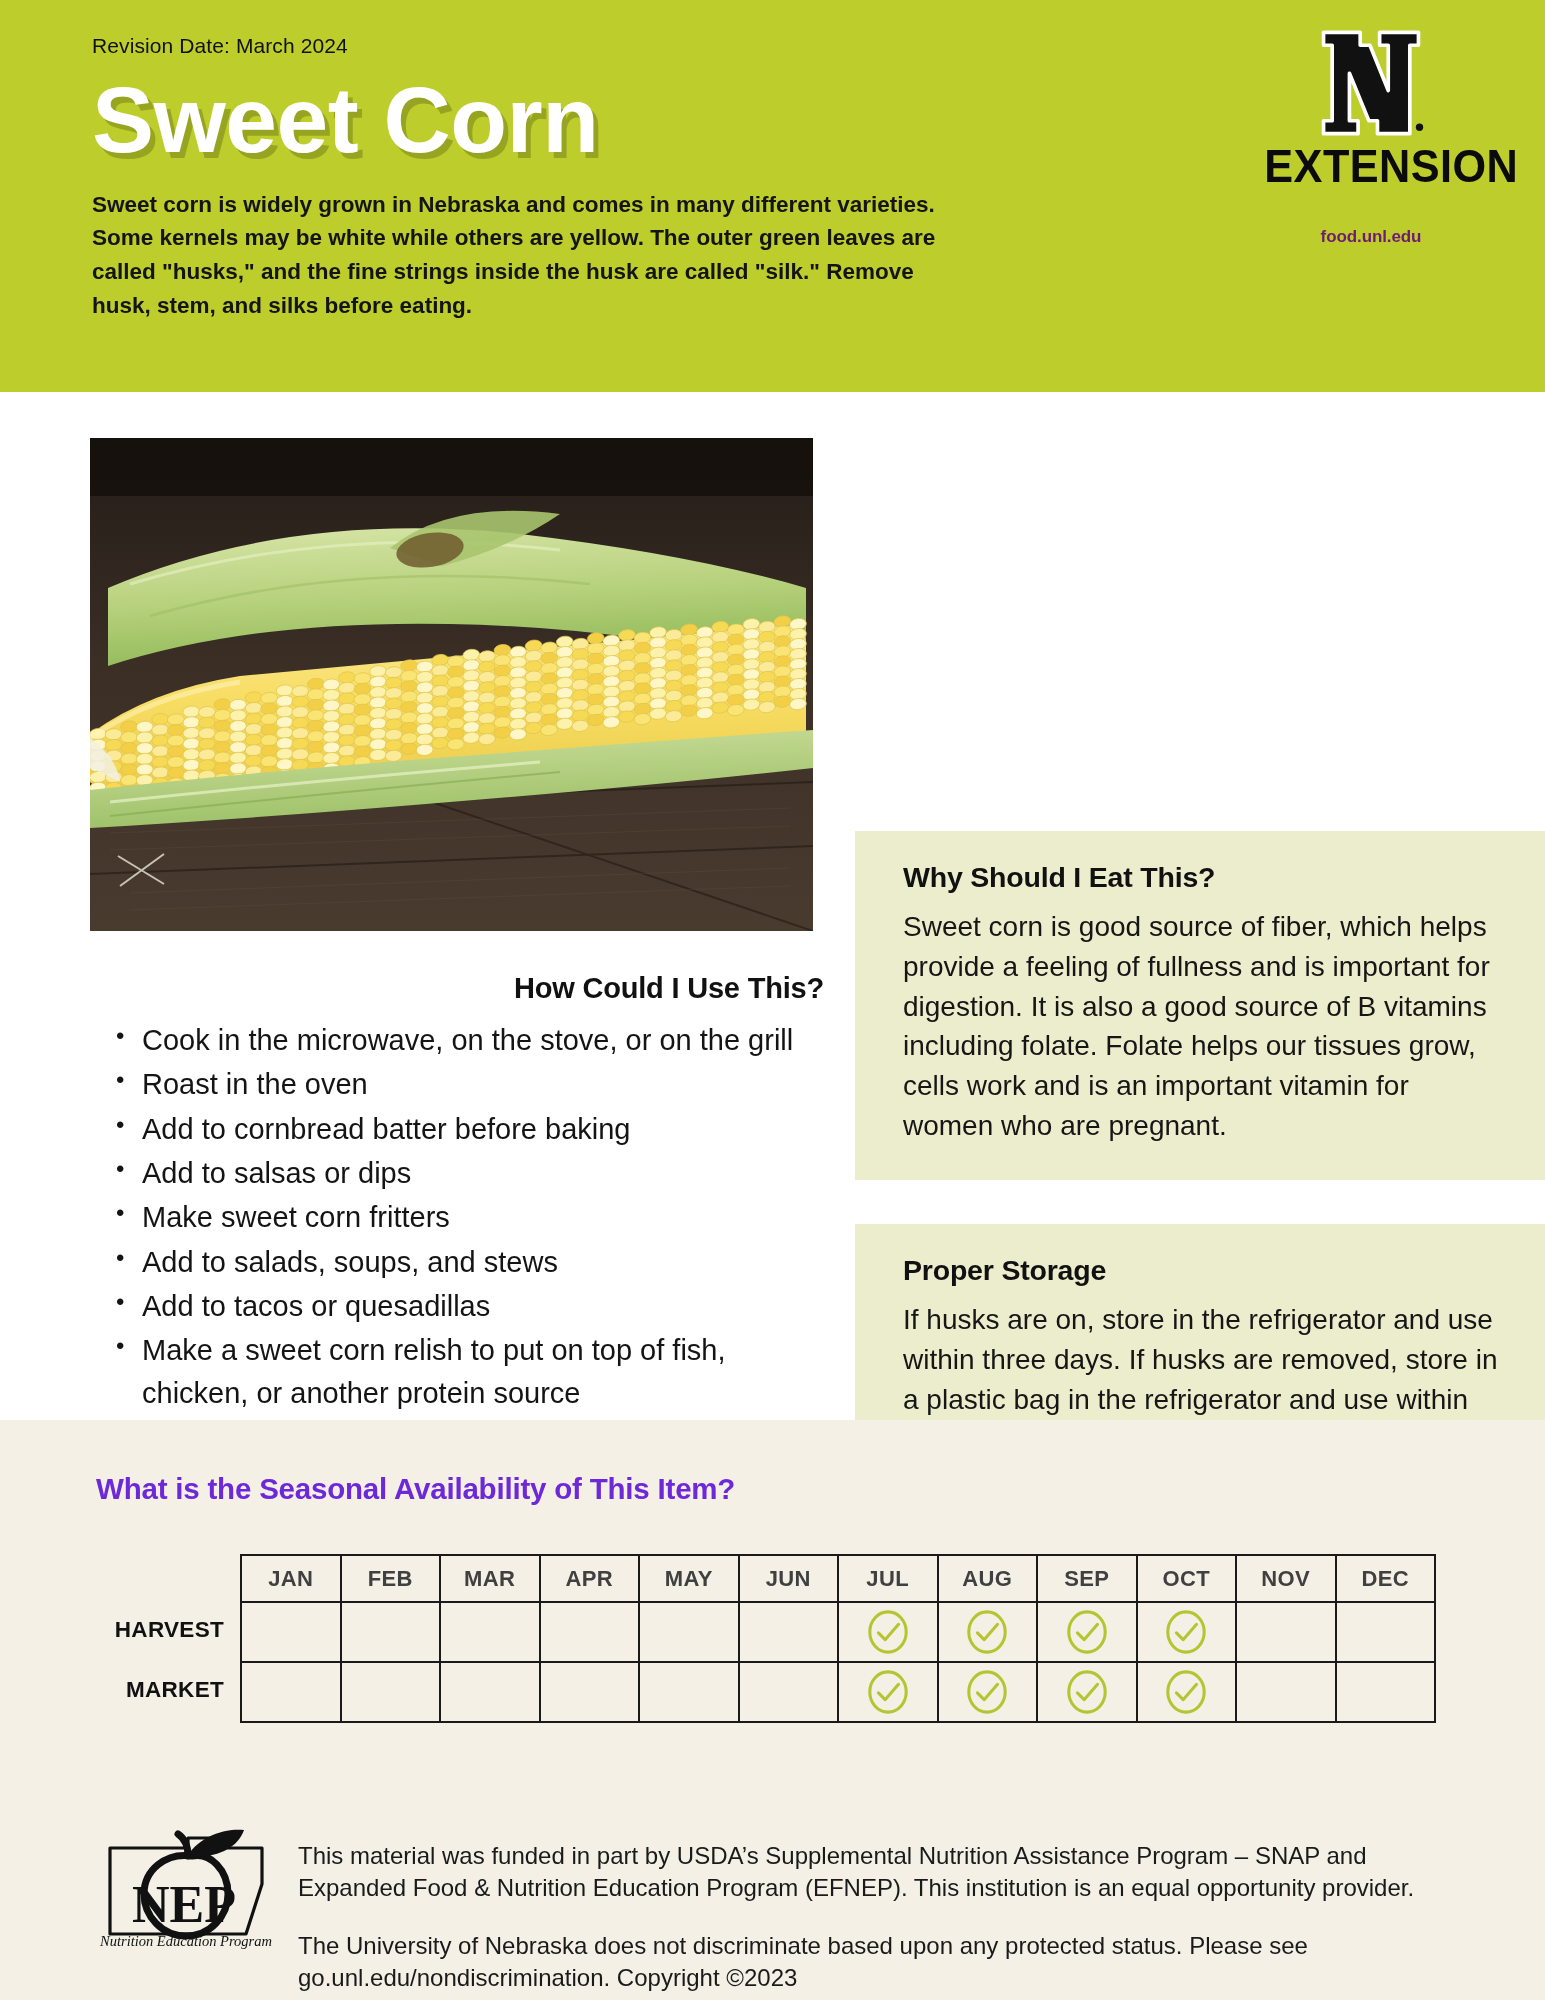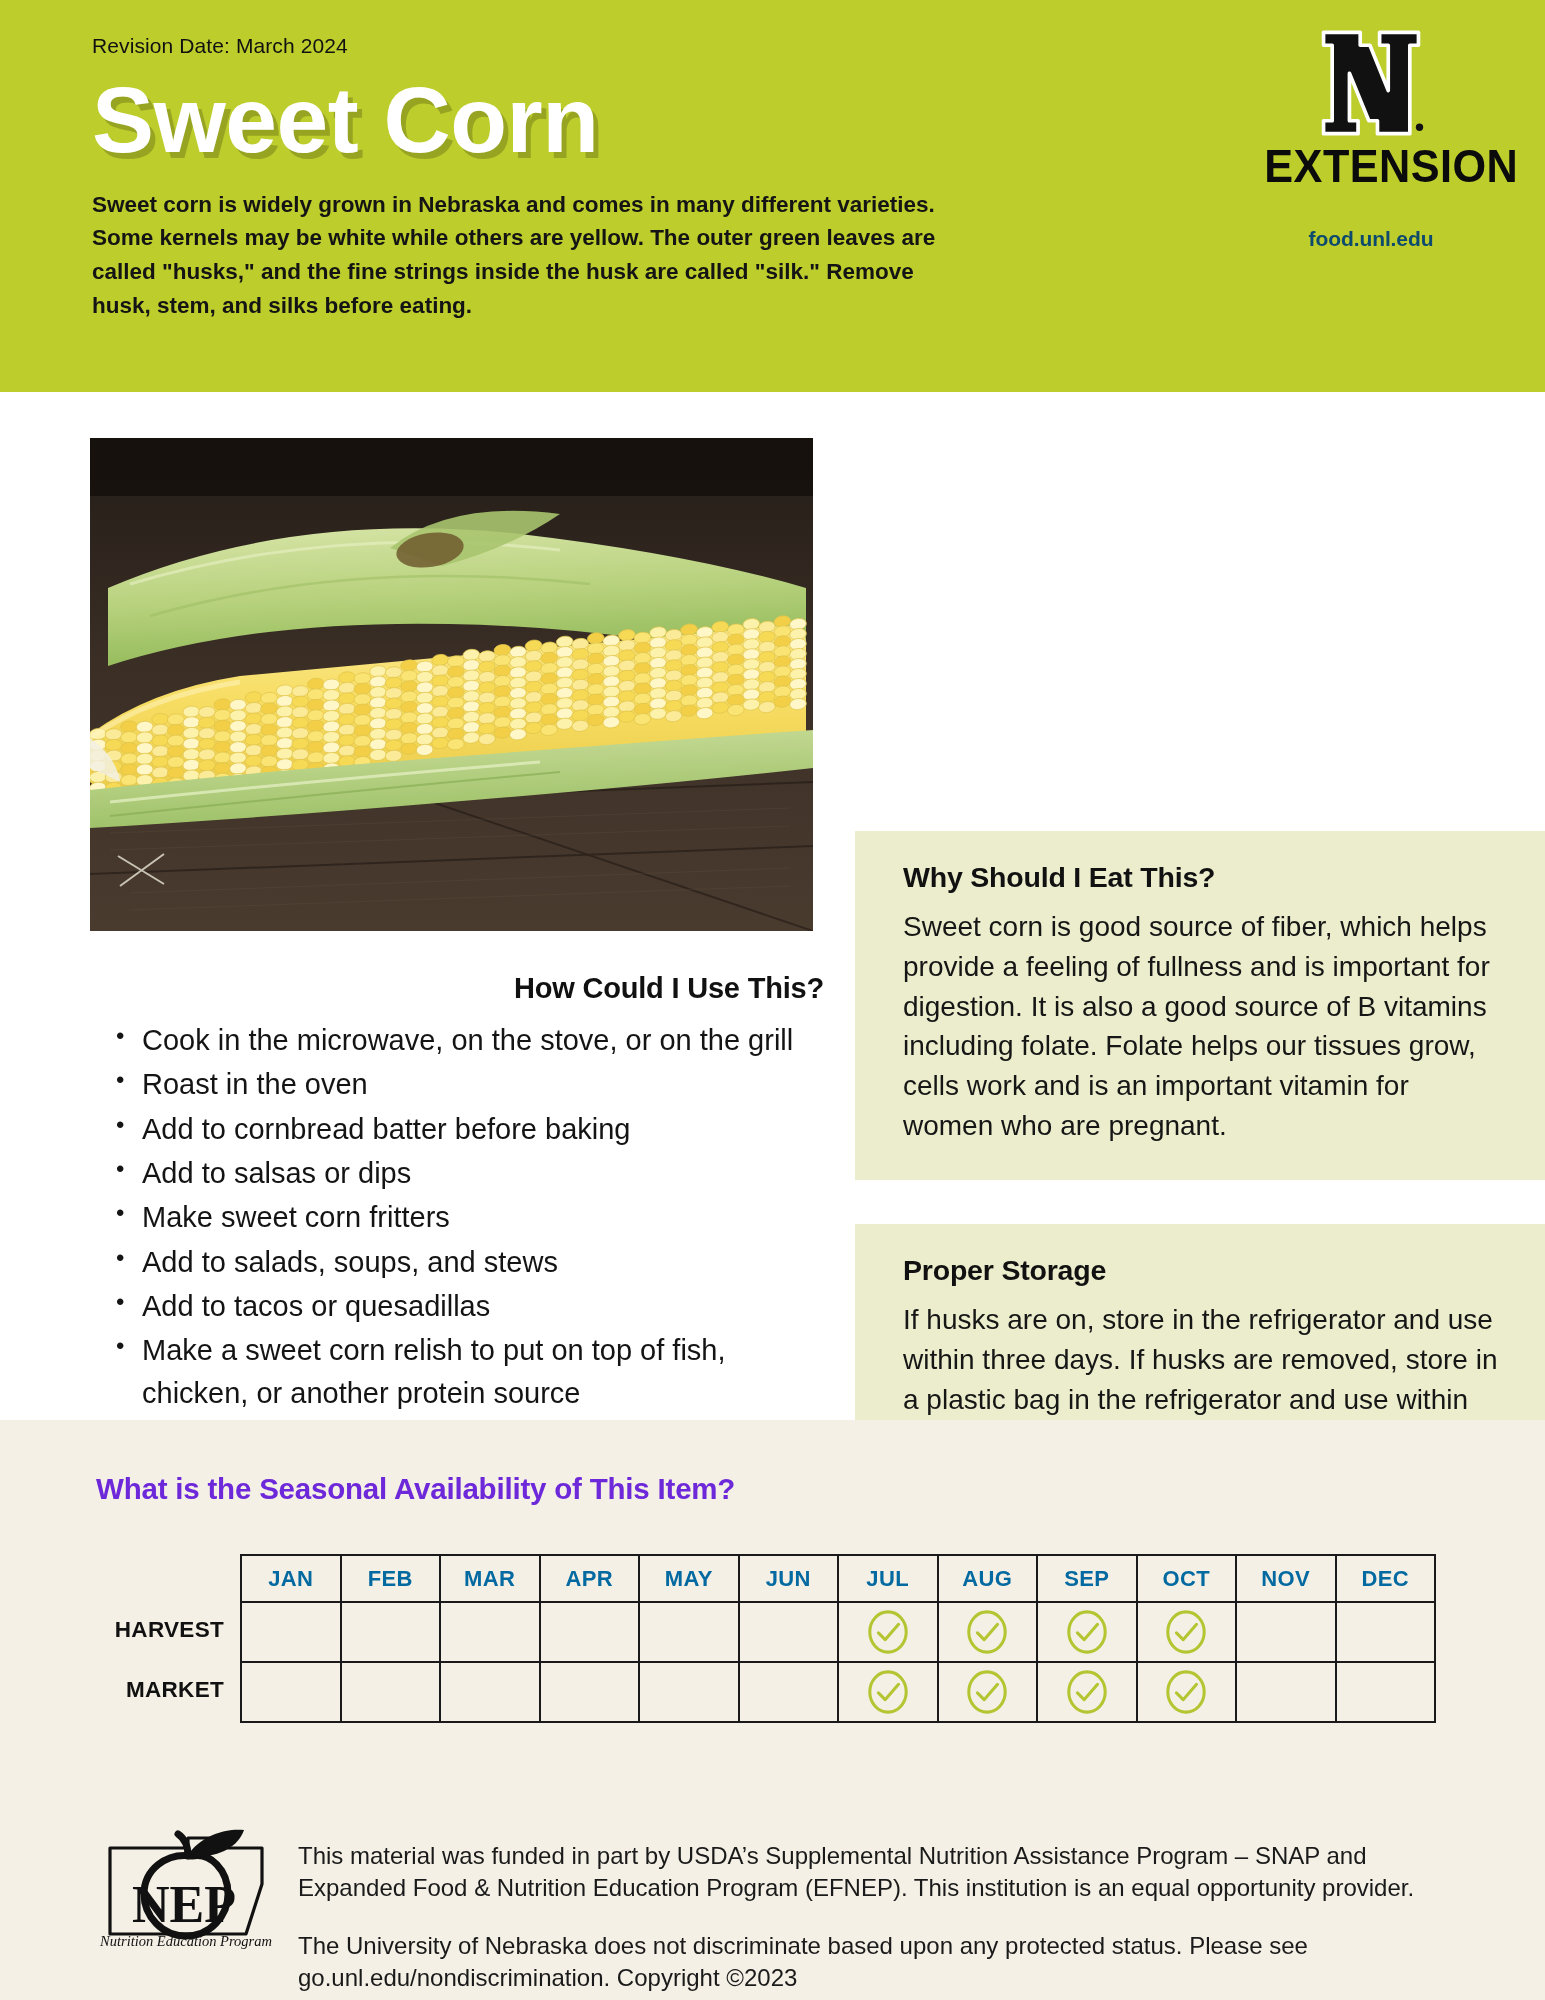--- a/index.html
+++ b/index.html
@@ -63,23 +63,23 @@
   .logo-extension {
     font-size: 47px;
     font-weight: 800;
     letter-spacing: 0.5px;
     color: #0b0b0b;
     line-height: 1;
     margin-top: 4px;
     transform: scaleX(.92);
   }
   .logo-url {
-    font-size: 21px;
+    font-size: 17px;
     font-weight: 800;
-    color: #0c4a6e;
+    color: #701a75;
     margin-top: 38px;
     letter-spacing: -0.1px;
   }
 
   
   .middle {
     position: relative;
     padding: 0;
     height: 795px;
   }
@@ -183,21 +183,21 @@
   table.season-table td {
     border: 2.5px solid #1a1a1a;
     text-align: center;
     vertical-align: middle;
   }
   table.season-table th {
     height: 47px;
     font-size: 22px;
     font-weight: 800;
     letter-spacing: .4px;
-    color: #0369a1;
+    color: #404040;
     border-radius: 17px;
   }
   table.season-table td { height: 60px; }
 
   .rowlabel {
     position: absolute;
     left: 0;
     width: 128px;
     text-align: right;
     font-size: 22.5px;

